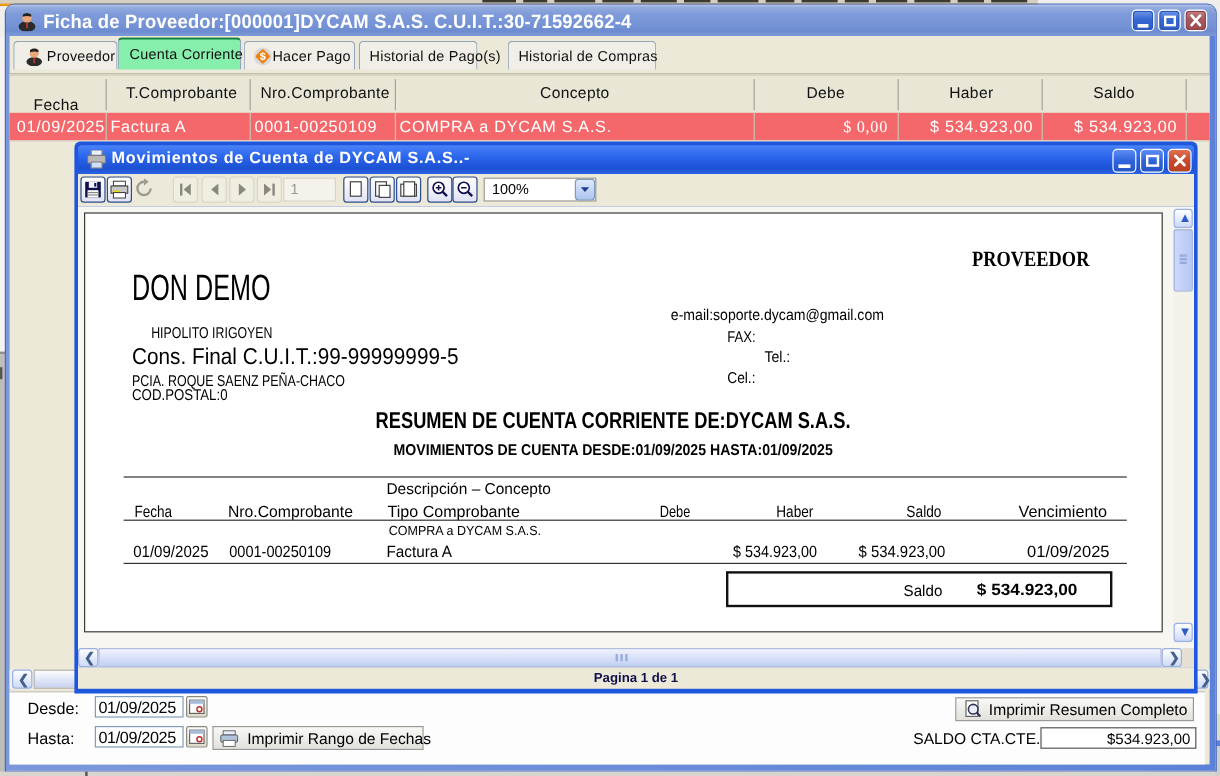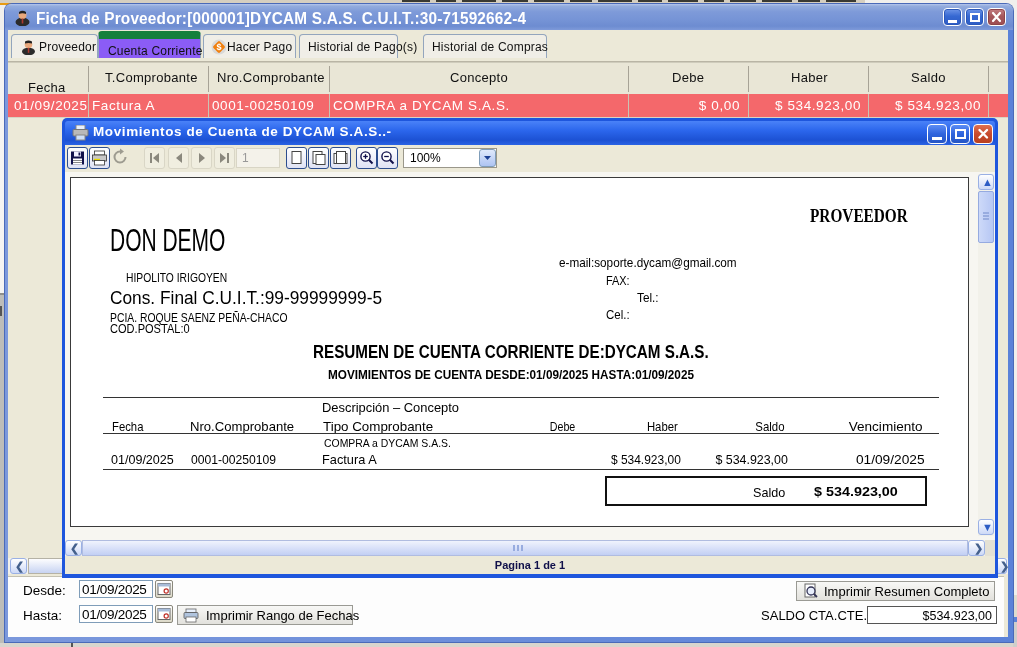--- a/index.html
+++ b/index.html
@@ -28,22 +28,22 @@
 
 .wbtn{position:absolute;width:19px;height:18px;border-radius:4px;border:1px solid #fff;
       box-sizing:border-box;text-align:center;color:#fff;}
 .wb-blue{background:linear-gradient(#6f96e8,#3668d2 45%,#2d5cc4);box-shadow:inset 0 0 0 1px #2a57b8;}
 .wb-red{background:linear-gradient(#c58084,#a6585c 45%,#9d4d52);box-shadow:inset 0 0 0 1px #8d4448;}
 
 
 .tab{position:absolute;top:4px;height:24px;background:#f0eee7;border:1px solid #93a5bd;
      border-bottom:none;border-radius:4px 4px 0 0;box-sizing:border-box;font-size:12px;color:#111;white-space:nowrap;letter-spacing:0.2px;}
 .tab .lbl{position:absolute;top:5px;}
-#tabactive{top:1px;height:27px;background:#8b5cf6;border:1px solid #93a5bd;border-bottom:none;
-     border-top:8px solid #15803d;z-index:3;}
+#tabactive{top:1px;height:27px;background:#86efac;border:1px solid #93a5bd;border-bottom:none;
+     border-top:2px solid #15803d;z-index:3;}
 #tabline{left:0;top:31px;width:1000px;height:1px;background:#b9b5a5;}
 
 
 #ghead{left:0px;top:32px;width:1000px;height:32px;background:#e9e6d6;border-top:1px solid #cfccbc;}
 .gsep{position:absolute;top:3px;width:1px;height:26px;background:#a7a396;}
 .ghl{position:absolute;font-size:13px;color:#111;letter-spacing:0.3px;}
 #grow{left:0px;top:64px;width:1000px;height:23px;background:#f4686b;color:#fff;font-size:13.5px;letter-spacing:0.6px;}
 .rsep{position:absolute;top:0;width:1px;height:23px;background:#c9c3b4;}
 .rcell{position:absolute;top:4px;white-space:nowrap;}
 #growline{left:0px;top:87px;width:1000px;height:1px;background:#d8d4c4;}
@@ -186,21 +186,21 @@
       <div class="gsep" style="left:740px"></div>
       <div class="gsep" style="left:860px"></div>
       <div class="gsep" style="left:980px"></div>
     </div>
 
     <div class="abs" id="grow">
       <div class="rcell" style="left:6px;">01/09/2025</div>
       <div class="rcell" style="left:84px;">Factura A</div>
       <div class="rcell" style="left:204px;">0001-00250109</div>
       <div class="rcell" style="left:325px;">COMPRA a DYCAM S.A.S.</div>
-      <div class="rcell" style="right:268px;">$ 0,00</div>
+      <div class="rcell" style="right:268px;font-family:Liberation Serif, serif;">$ 0,00</div>
       <div class="rcell" style="right:147px;">$ 534.923,00</div>
       <div class="rcell" style="right:27px;">$ 534.923,00</div>
       <div class="rsep" style="left:80px"></div>
       <div class="rsep" style="left:200px"></div>
       <div class="rsep" style="left:321px"></div>
       <div class="rsep" style="left:620px"></div>
       <div class="rsep" style="left:740px"></div>
       <div class="rsep" style="left:860px"></div>
       <div class="rsep" style="left:980px"></div>
     </div>

